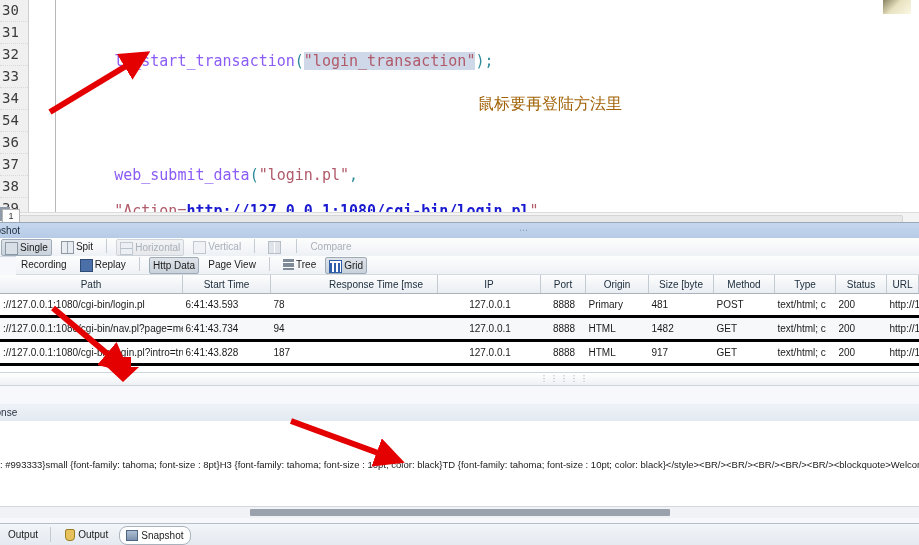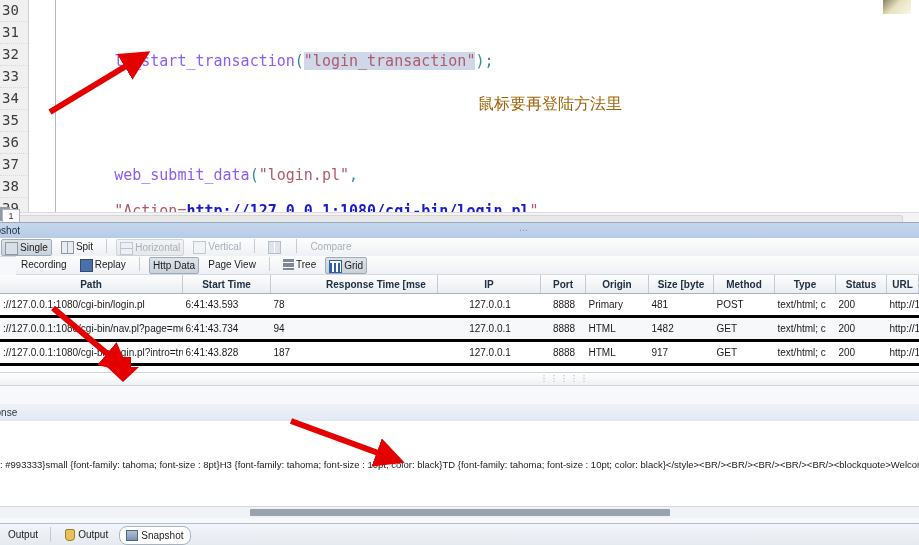--- a/index.html
+++ b/index.html
@@ -127,21 +127,21 @@
       repeating-linear-gradient(to right,#2f5fa8 0 2px,#ffffff 2px 4px);
     border:1px solid #2f5fa8;
   }
   
   #grid{
     position:absolute;left:0;top:52px;width:919px;height:97px;
     background:#ffffff;border-bottom:1px solid #c8ced5;
   }
   table.hdata{border-collapse:collapse;width:919px;table-layout:fixed;}
   table.hdata th{
-    height:16px;font-size:10px;font-weight:bold;color:#20303f;
+    height:16px;font-size:10px;font-weight:normal;color:#20303f;
     background:linear-gradient(to bottom,#fdfdfd,#e9edf2);
     border-right:1px solid #c3cad1;border-bottom:1px solid #aab3bc;
     text-align:center;overflow:hidden;white-space:nowrap;
   }
   table.hdata td{
     height:19px;font-size:10px;color:#1a1a1a;
     border-bottom:3px solid #000000;
     padding-left:3px;overflow:hidden;white-space:nowrap;
     text-overflow:clip;
   }
@@ -239,21 +239,21 @@
 <body>
 
 <div id="editor">
 
   <div class="gutter">
     <div class="ln">30</div>
     <div class="ln">31</div>
     <div class="ln">32</div>
     <div class="ln">33</div>
     <div class="ln">34</div>
-    <div class="ln">35</div>
+    <div class="ln">54</div>
     <div class="ln">36</div>
     <div class="ln">37</div>
     <div class="ln">38</div>
     <div class="ln">39</div>
     <div class="ln">40</div>
   </div>
 
   <div class="vrule"></div>
 
   <div class="code">

